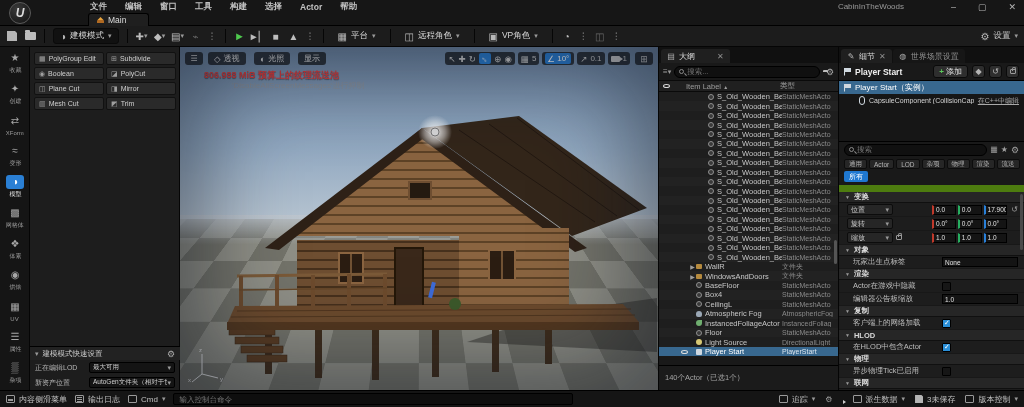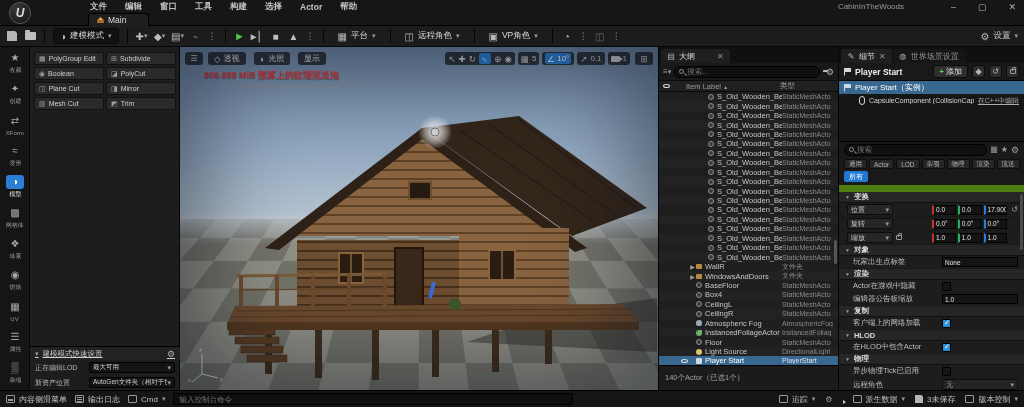--- a/index.html
+++ b/index.html
@@ -38,21 +38,21 @@
   .mode-item .mlabel { font-size:6.5px; transform:scale(.92); color:#9a9a9a; white-space:nowrap; }
   .mode-item.selected .mglyph { background:#2a7fd4; color:#fff; }
   .mode-item.selected .mlabel { color:#e8e8e8; }
 
   
   #tools-panel { position:absolute; left:30px; top:47px; width:150px; height:343px; background:#1d1d1d; border-right:1px solid #050505; }
   #tool-grid { position:absolute; left:4px; top:5px; width:142px; display:grid; grid-template-columns:1fr 1fr; gap:2px; }
   .tool-btn { height:13px; background:#2a2a2a; border:1px solid #111; border-radius:2px; display:flex; align-items:center; gap:3px; padding:0 4px; font-size:7px; color:#cfcfcf; overflow:hidden; white-space:nowrap; }
   .tool-btn .tg { font-size:7px; color:#9f9f9f; }
   #quick-settings { position:absolute; left:0; bottom:0; width:150px; }
-  #qs-header { height:14px; background:#222; border-top:1px solid #000; display:flex; align-items:center; padding:0 5px; gap:4px; font-size:7.5px; color:#d0d0d0;text-decoration:underline; }
+  #qs-header { height:14px; background:#222; border-top:1px solid #000; display:flex; align-items:center; padding:0 5px; gap:4px; font-size:7.5px; color:#d0d0d0; }
   #qs-header .gear { margin-left:auto; color:#aaa; font-size:9px; }
   .qs-row { height:15px; display:flex; align-items:center; padding:0 5px; gap:3px; font-size:7px; color:#b5b5b5; }
   .qs-dd { margin-left:auto; width:86px; height:11px; background:#141414; border:1px solid #000; border-radius:2px; display:flex; align-items:center; justify-content:space-between; padding:0 3px; font-size:6.5px; color:#cfcfcf; white-space:nowrap; overflow:hidden; }
 
   
   #viewport { position:absolute; left:180px; top:47px; width:478px; height:343px; overflow:hidden; background:#7f99b5; }
   #sky { position:absolute; inset:0; background:linear-gradient(180deg,#6f88a6 0%,#93aac2 30%,#b9c6d2 52%,#c6ccd0 56%); }
   #floor { position:absolute; left:-35%; right:-35%; top:50%; height:140%; background:conic-gradient(#8f8f86 0deg 90deg,#73736a 90deg 180deg,#8f8f86 180deg 270deg,#73736a 270deg 360deg); background-size:58px 58px; transform:perspective(300px) rotateX(52deg); transform-origin:top center; }
   #floor-haze { position:absolute; left:0; right:0; top:49%; height:30px; background:linear-gradient(180deg,rgba(190,198,206,.9),rgba(190,198,206,0)); }
   #grass { position:absolute; left:6%; top:62%; width:40%; height:30%; background:radial-gradient(ellipse at center, rgba(90,110,60,.35), rgba(90,110,60,0) 70%); }
@@ -761,29 +761,20 @@
       <div class="o-row mesh ind1">
         <span class="eye">
           <span class="eyeico"></span>
         </span>
         <span class="arrow">▶</span>
         <span class="ric"></span>
         <span class="olabel">CeilingL</span>
         <span class="otype">StaticMeshActo</span>
       </div>
 
-      <div class="o-row mesh ind1">
-        <span class="eye">
-          <span class="eyeico"></span>
-        </span>
-        <span class="arrow">▶</span>
-        <span class="ric"></span>
-        <span class="olabel">CeilingR</span>
-        <span class="otype">StaticMeshActo</span>
-      </div>
 
       <div class="o-row fog ind1">
         <span class="eye">
           <span class="eyeico"></span>
         </span>
         <span class="arrow">▶</span>
         <span class="ric"></span>
         <span class="olabel">Atmospheric Fog</span>
         <span class="otype">AtmosphericFog</span>
       </div>
@@ -987,20 +978,24 @@
       <span class="tri">▼</span>
         <span>物理</span>
     </div>
     <div class="prow">
       <span class="plabel">异步物理Tick已启用</span>
       <span class="pval">
           <span class="cb"></span>
         </span>
     </div>
 
+    <div class="sec-h">
+      <span class="tri">▼</span>
+        <span>联网</span>
+    </div>
     <div class="prow">
       <span class="plabel">远程角色</span>
       <div class="pdd">
         <span>无</span>
           <span class="chev">▾</span>
       </div>
     </div>
 
     <div id="d-scroll"></div>
   </div>

